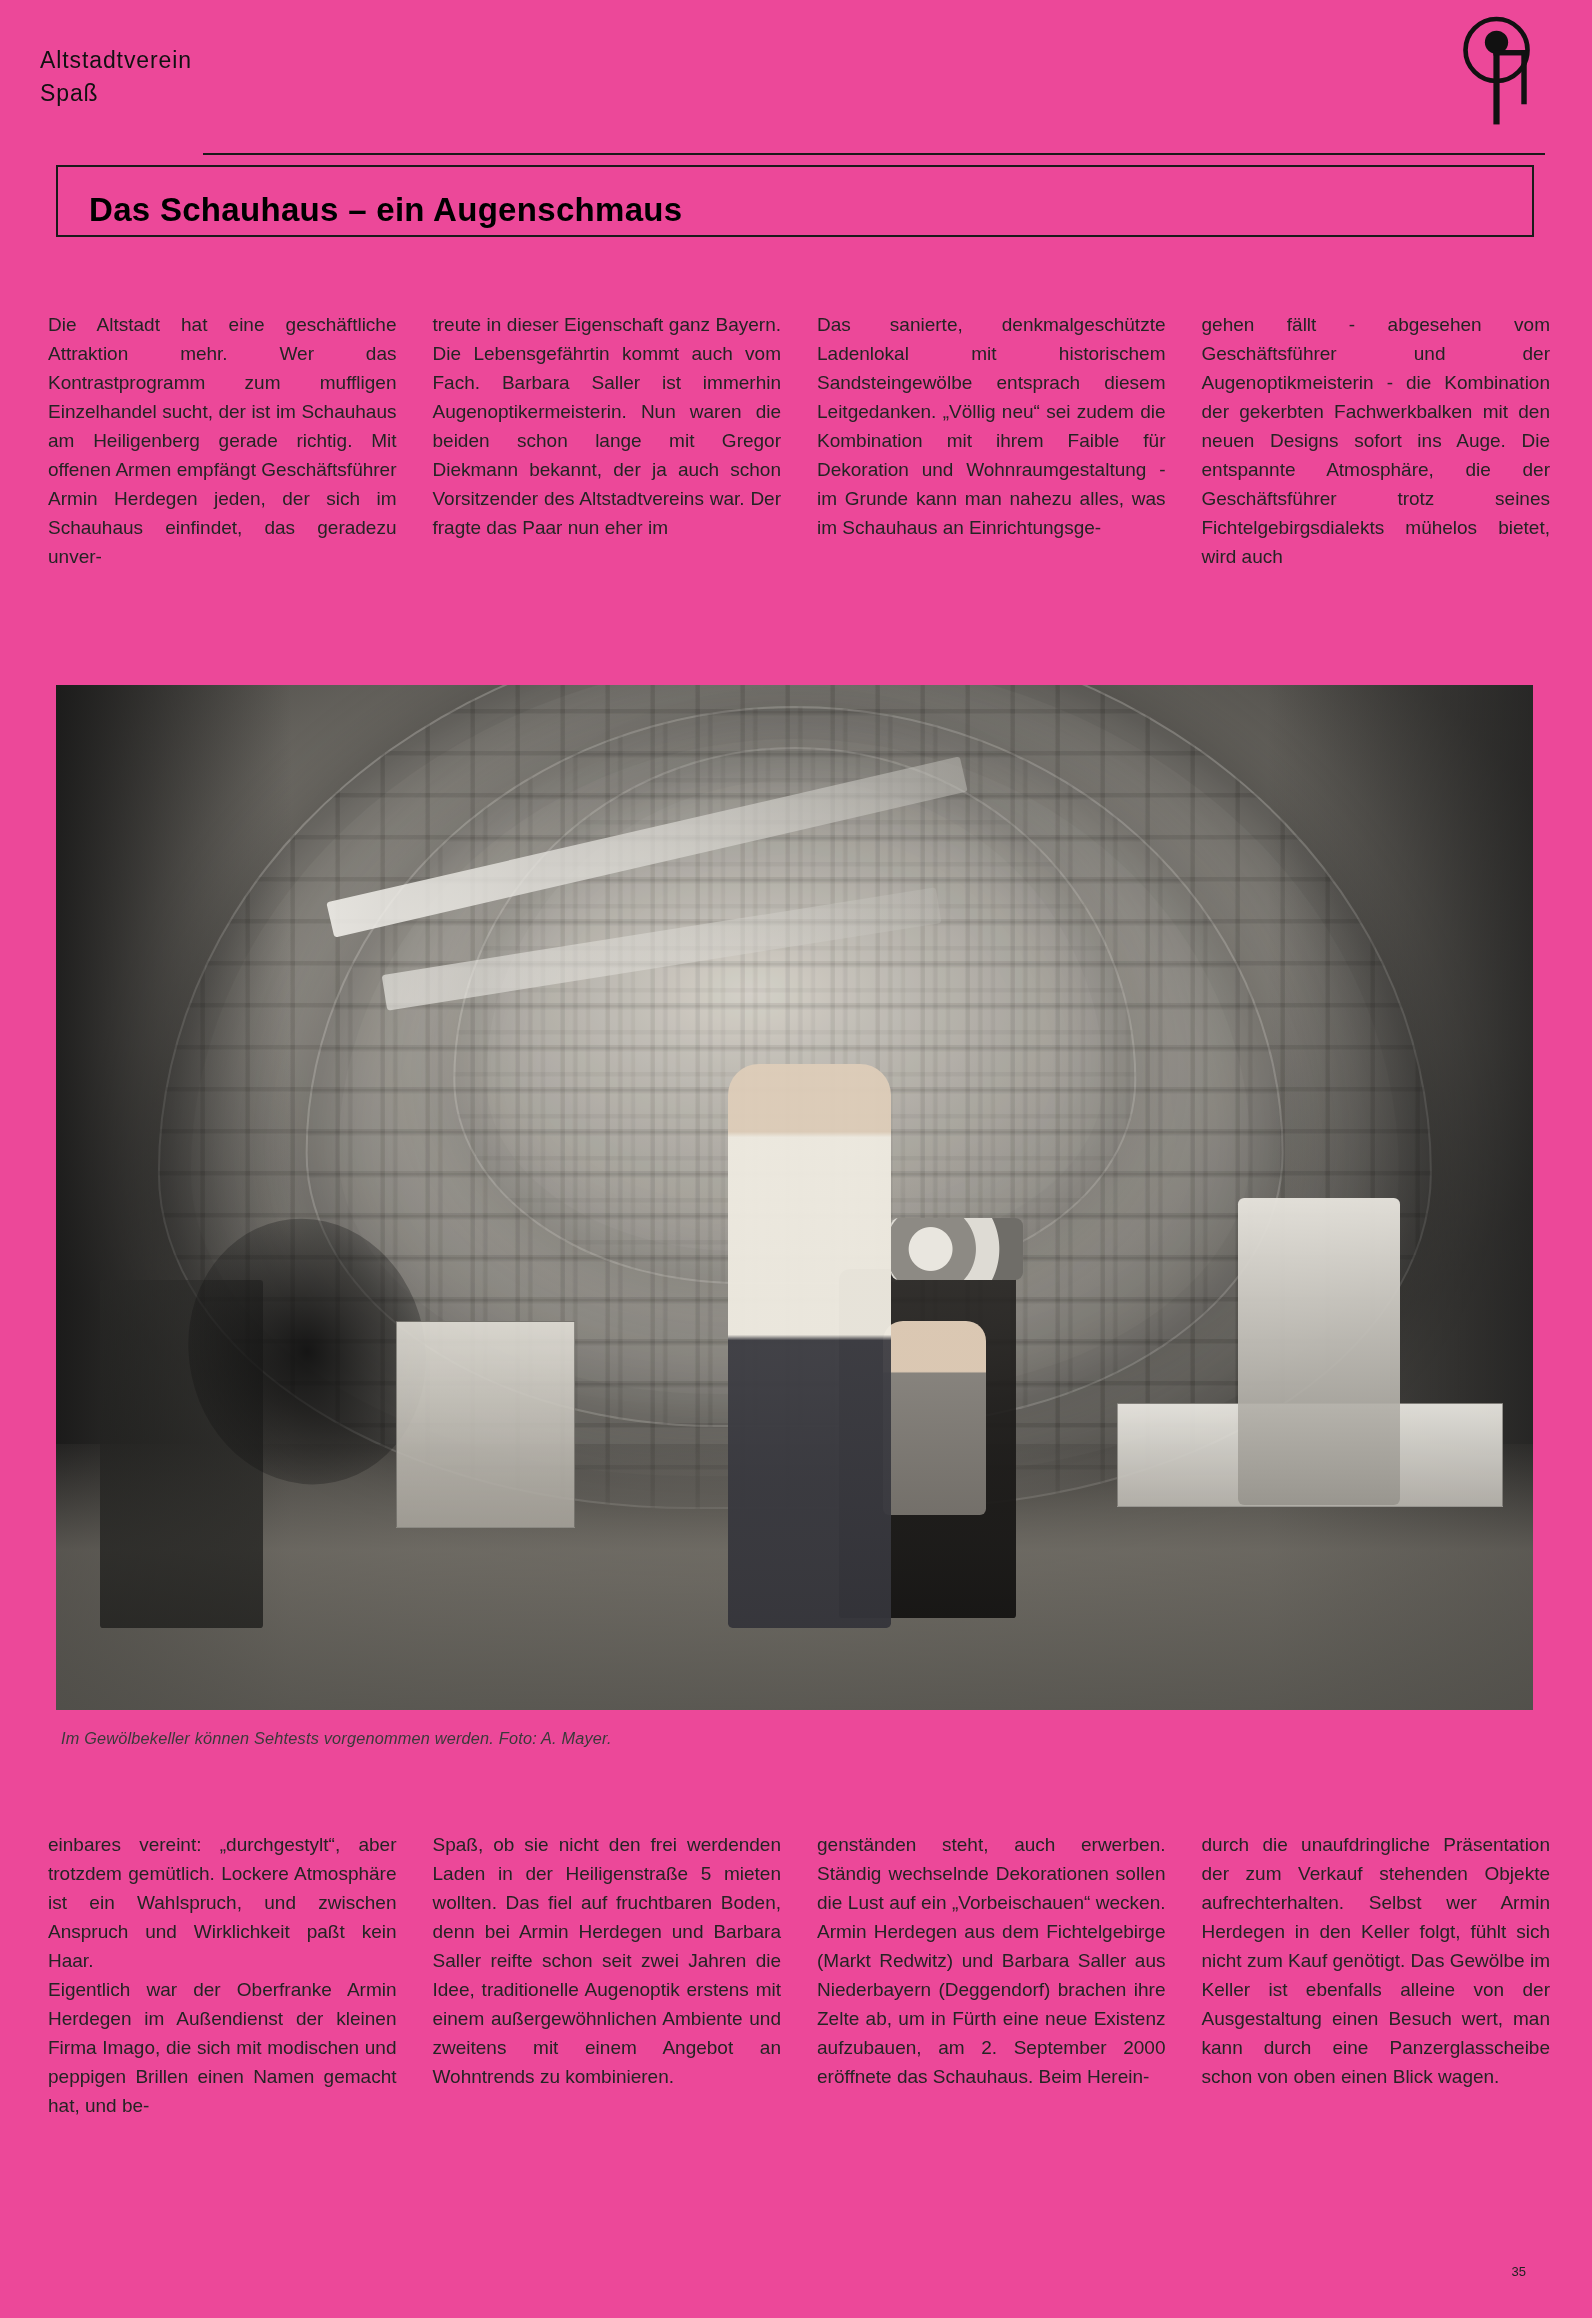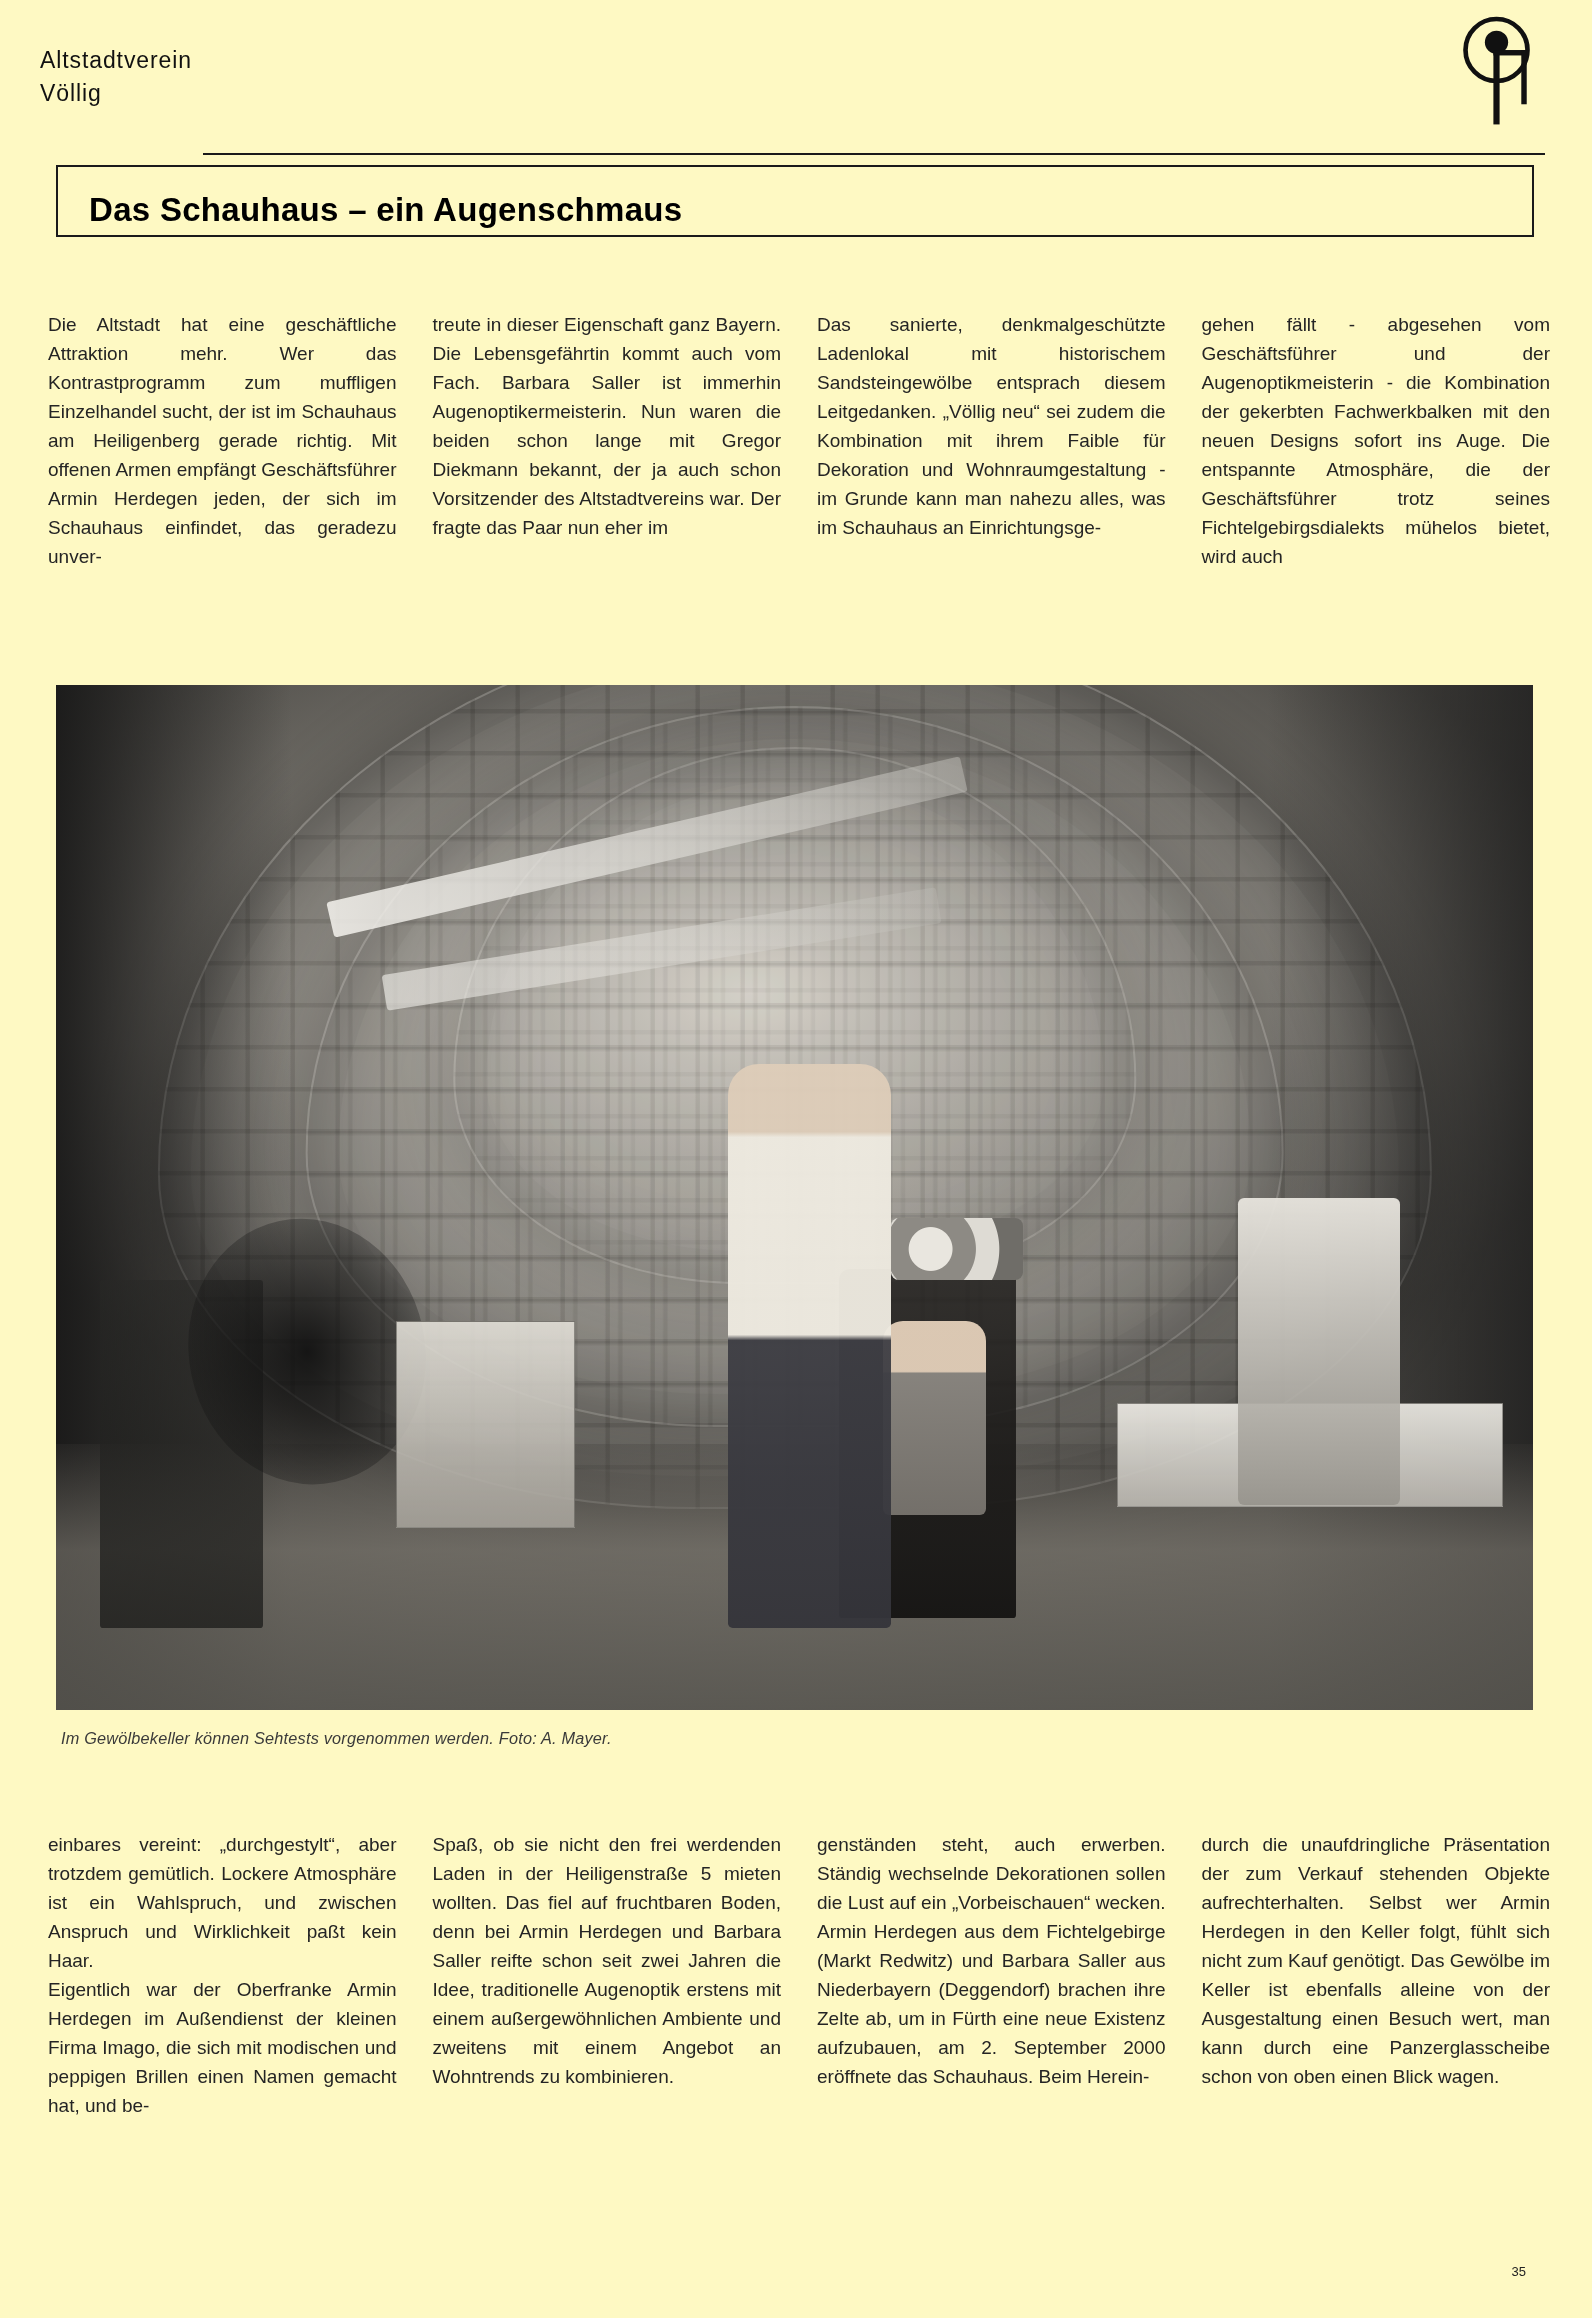--- a/index.html
+++ b/index.html
@@ -8,21 +8,21 @@
     background: #ffffff;
   }
   body {
     font-family: "Liberation Sans", sans-serif;
     color: #1a1a1a;
   }
   .page {
     position: relative;
     width: 1593px;
     height: 2319px;
-    background: #fef9c3;
+    background: #ec4899;
     overflow: hidden;
     box-sizing: border-box;
   }
   
   .masthead {
     position: absolute;
     left: 40px;
     top: 44px;
     width: 1509px;
     height: 86px;
@@ -306,21 +306,21 @@
   }
 </style>
 </head>
 <body>
 
 <div class="page">
 
   <div class="masthead">
     <div class="masthead-title">
       <span>Altstadtverein</span>
-      <span class="line2">Völlig</span>
+      <span class="line2">Spaß</span>
     </div>
     <div class="masthead-rule"></div>
     <svg class="logo" viewBox="0 0 120 150">
       <circle cx="60" cy="46" r="40" fill="none" stroke="#111" stroke-width="6"></circle>
       <circle cx="60" cy="36" r="15" fill="#111"></circle>
       <rect x="56" y="46" width="8" height="96" fill="#111"></rect>
       <rect x="56" y="46" width="42" height="7" fill="#111"></rect>
       <rect x="92" y="46" width="7" height="70" fill="#111"></rect>
     </svg>
   </div>

